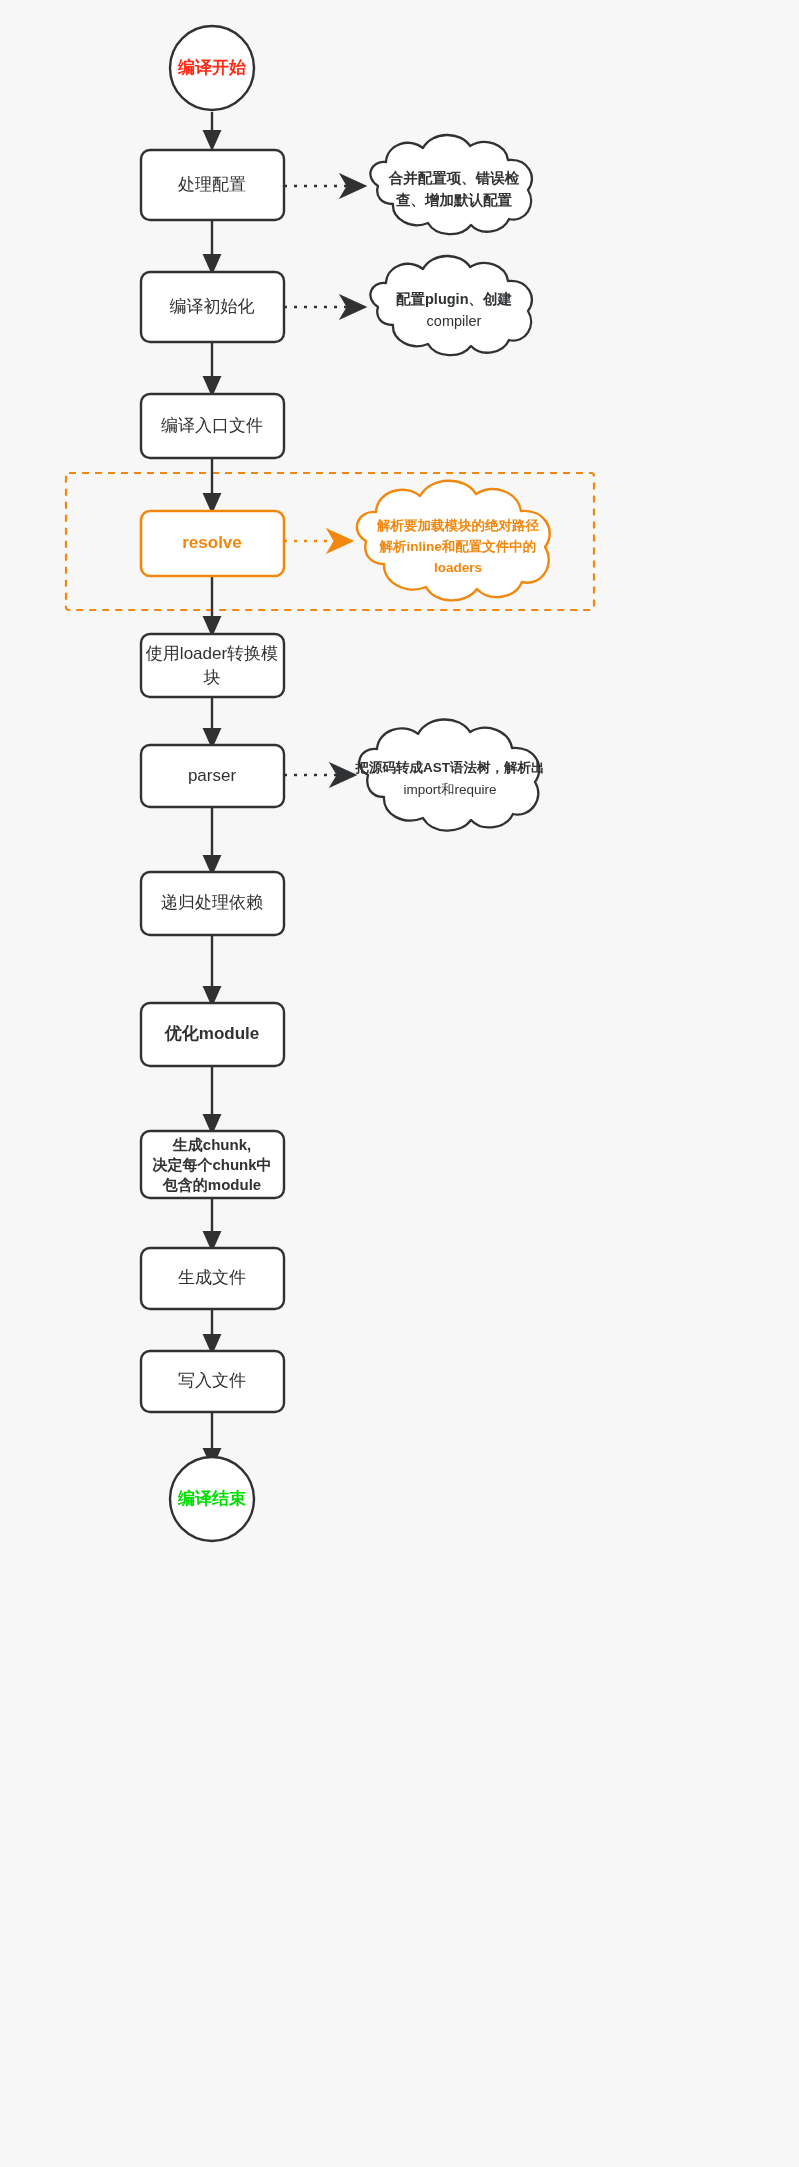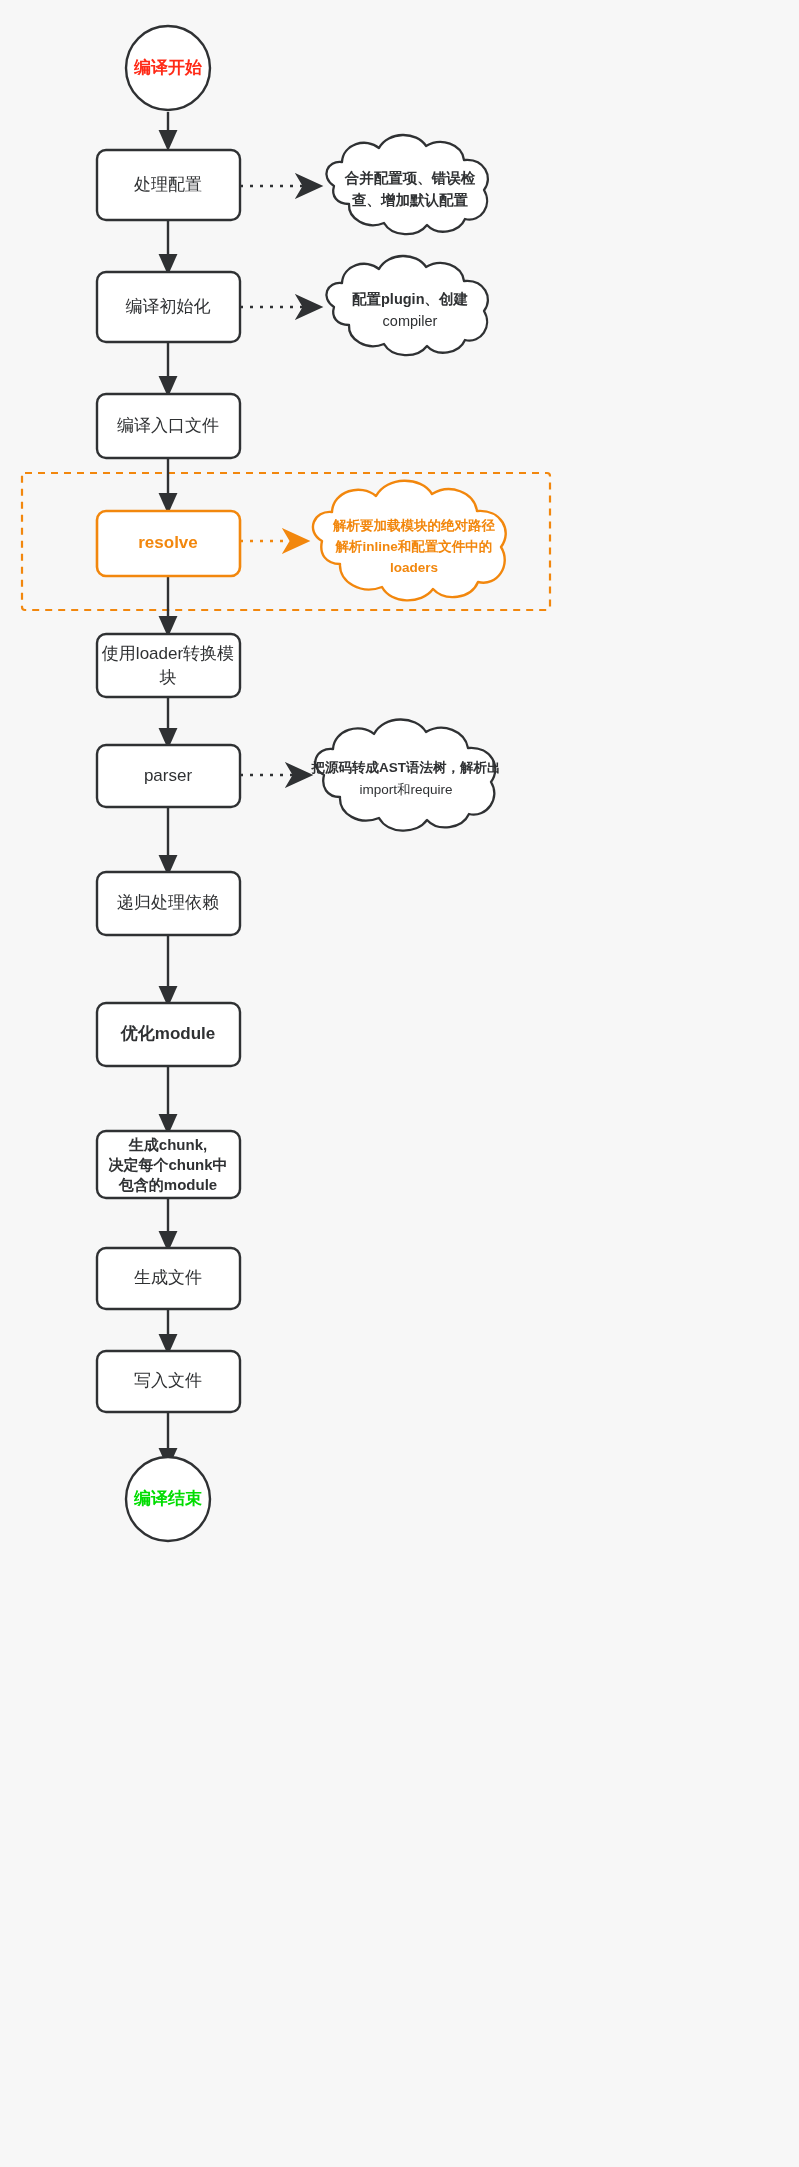--- a/index.html
+++ b/index.html
@@ -10,20 +10,21 @@
   body {
     width: 799px;
     height: 2167px;
     font-family: "Liberation Sans", "DejaVu Sans", sans-serif;
     position: relative;
     overflow: hidden;
   }
   #flow-root {
     position: absolute;
     inset: 0;
+    margin-left: 44px;
   }
   svg.flow-canvas {
     position: absolute;
     left: 0;
     top: 0;
     width: 799px;
     height: 2167px;
   }
   .node-label {
     font-weight: 700;

